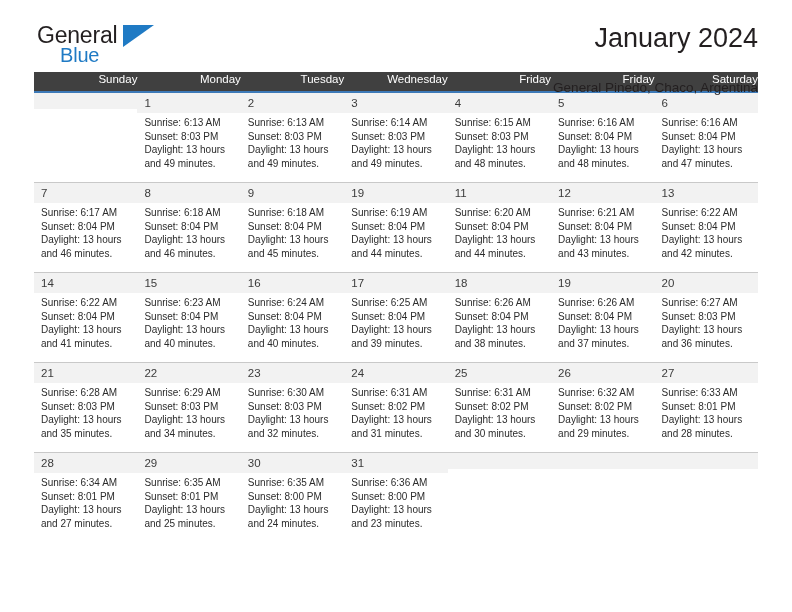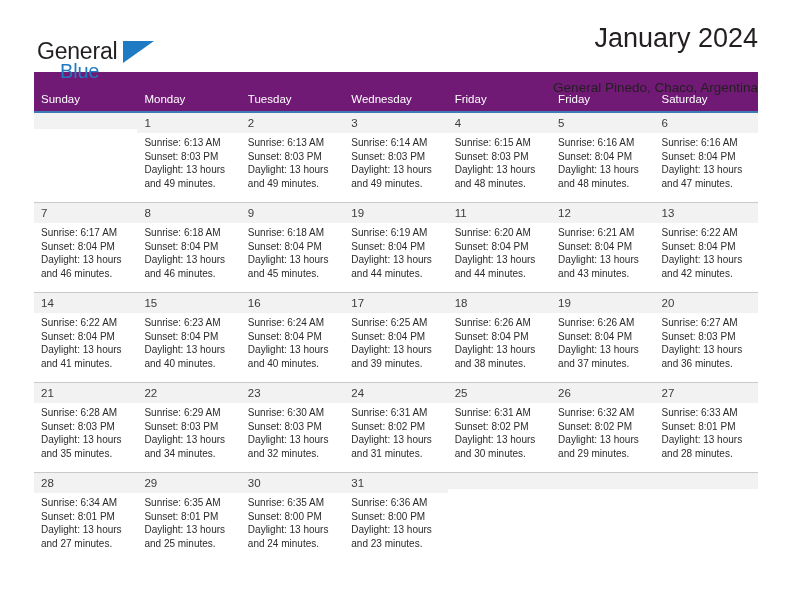--- a/index.html
+++ b/index.html
@@ -28,21 +28,20 @@
     justify-content: space-between;
     align-items: flex-start;
     height: 72px;
     padding-top: 22px;
     box-sizing: border-box;
   }
   .brand {
     position: relative;
     width: 170px;
     height: 52px;
-    margin-top: 16px;
   }
   .brand-general {
     position: absolute;
     left: 3px;
     top: 0px;
     font-size: 23px;
     color: #231f20;
     letter-spacing: -0.2px;
   }
   .brand-blue {
@@ -80,26 +79,26 @@
     white-space: nowrap;
   }
 
   
   .calendar {
     width: 724px;
     border-collapse: collapse;
     table-layout: fixed;
   }
   .calendar th {
-    background: #701a75;
+    background: #404040;
     color: #ffffff;
     font-size: 11.5px;
     font-weight: normal;
-    text-align: left;
-    padding: 21px 0 6px 7px;
+    text-align: right;
+    padding: 0 0 6px 7px;
     height: 20px;
     box-sizing: border-box;
   }
   .calendar td {
     width: 103.4px;
     height: 89px;
     vertical-align: top;
     padding: 0;
     border-top: 1px solid #c9c9c9;
     background: #ffffff;

